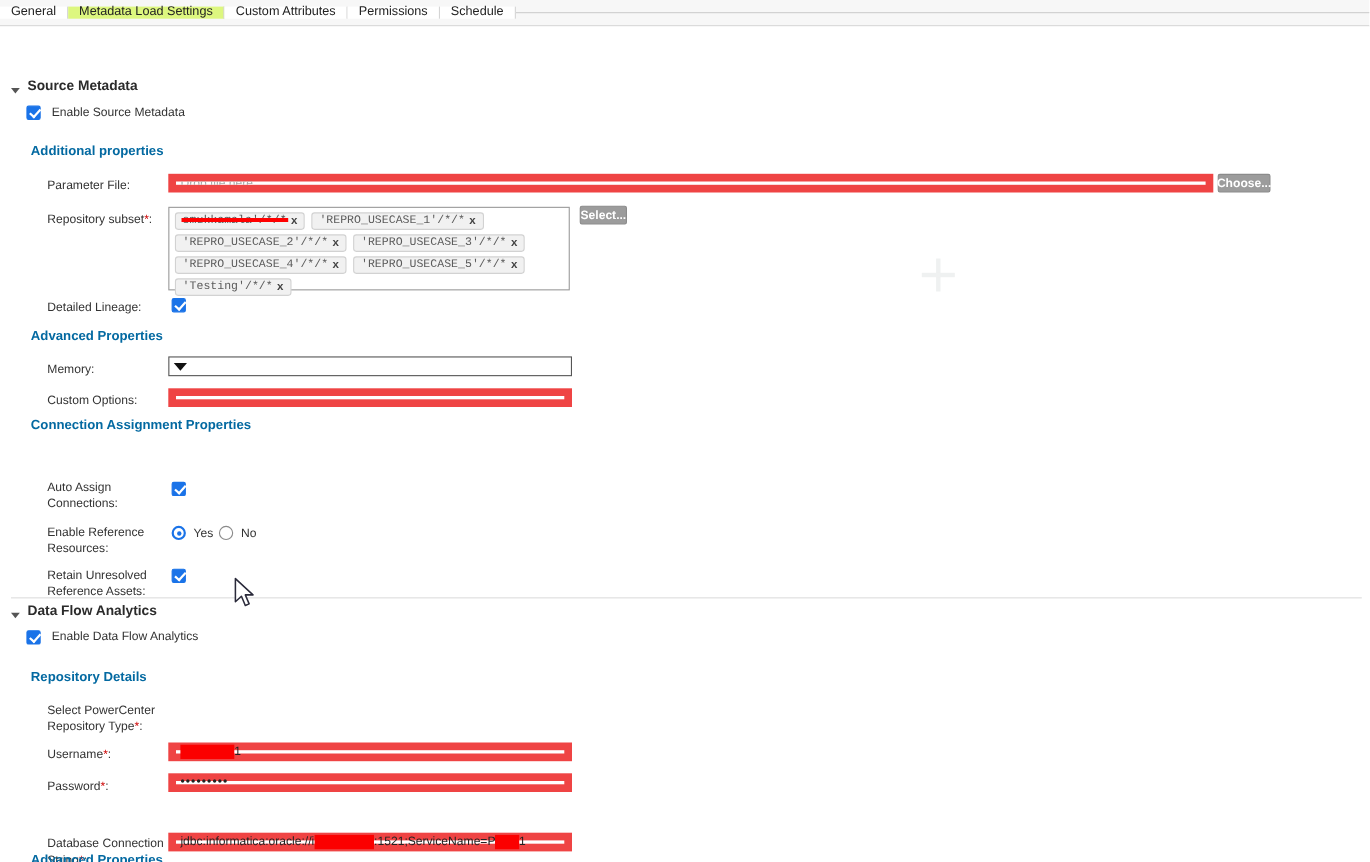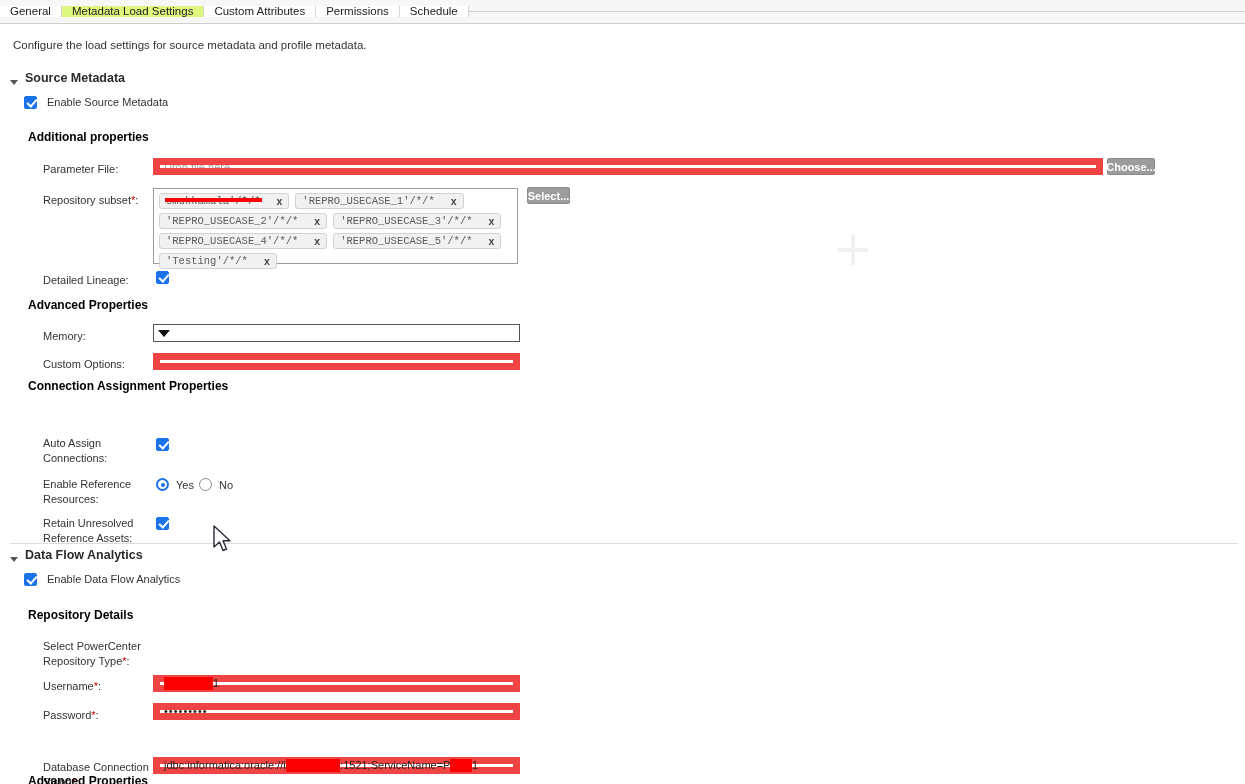--- a/index.html
+++ b/index.html
@@ -57,21 +57,21 @@
   .caret {
     width: 0; height: 0;
     border-left: 4.5px solid transparent;
     border-right: 4.5px solid transparent;
     border-top: 5px solid #555;
     margin-top: 2px;
   }
 
   .subhead {
     position: absolute;
-    font-size: 12px; font-weight: bold; color: #000000;
+    font-size: 12px; font-weight: bold; color: #0369a1;
   }
 
   .fieldlabel {
     position: absolute;
     font-size: 11px; color: #333;
     line-height: 14.5px;
     width: 112px;
   }
   .req { color: #cc0000; }
 
@@ -178,21 +178,21 @@
     background: #fff;
     padding: 4px 5px 5px 5px;
     display: flex;
     flex-wrap: wrap;
     align-content: flex-start;
     gap: 4px 6px;
   }
   .chip {
     display: inline-flex;
     align-items: center;
-    gap: 16px;
+    gap: 4px;
     background: #f1f1f1;
     border: 1px solid #d2d2d2;
     border-radius: 3px;
     padding: 1px 6px 2px 6px;
     font-size: 10.5px;
     color: #5b5b5b;
     font-family: "Liberation Mono", monospace;
     white-space: nowrap;
     height: 16px;
   }
@@ -253,21 +253,20 @@
     <div class="tab">General</div>
     <div class="tab active">Metadata Load Settings</div>
     <div class="tab">Custom Attributes</div>
     <div class="tab">Permissions</div>
     <div class="tab">Schedule</div>
     <div class="tabfill"></div>
   </div>
 
   <div class="content">
 
-    <div class="intro">Configure the load settings for source metadata and profile metadata.</div>
 
     <div class="section-head" style="left:10px; top:47px;">
       <span class="caret"></span>
       <span>Source Metadata</span>
     </div>
 
     <div class="cbx" style="left:24px; top:72px;"></div>
     <div class="cbx-label" style="left:47px; top:72px;">Enable Source Metadata</div>
 
     <div class="subhead" style="left:28px; top:106px;">Additional properties</div>

